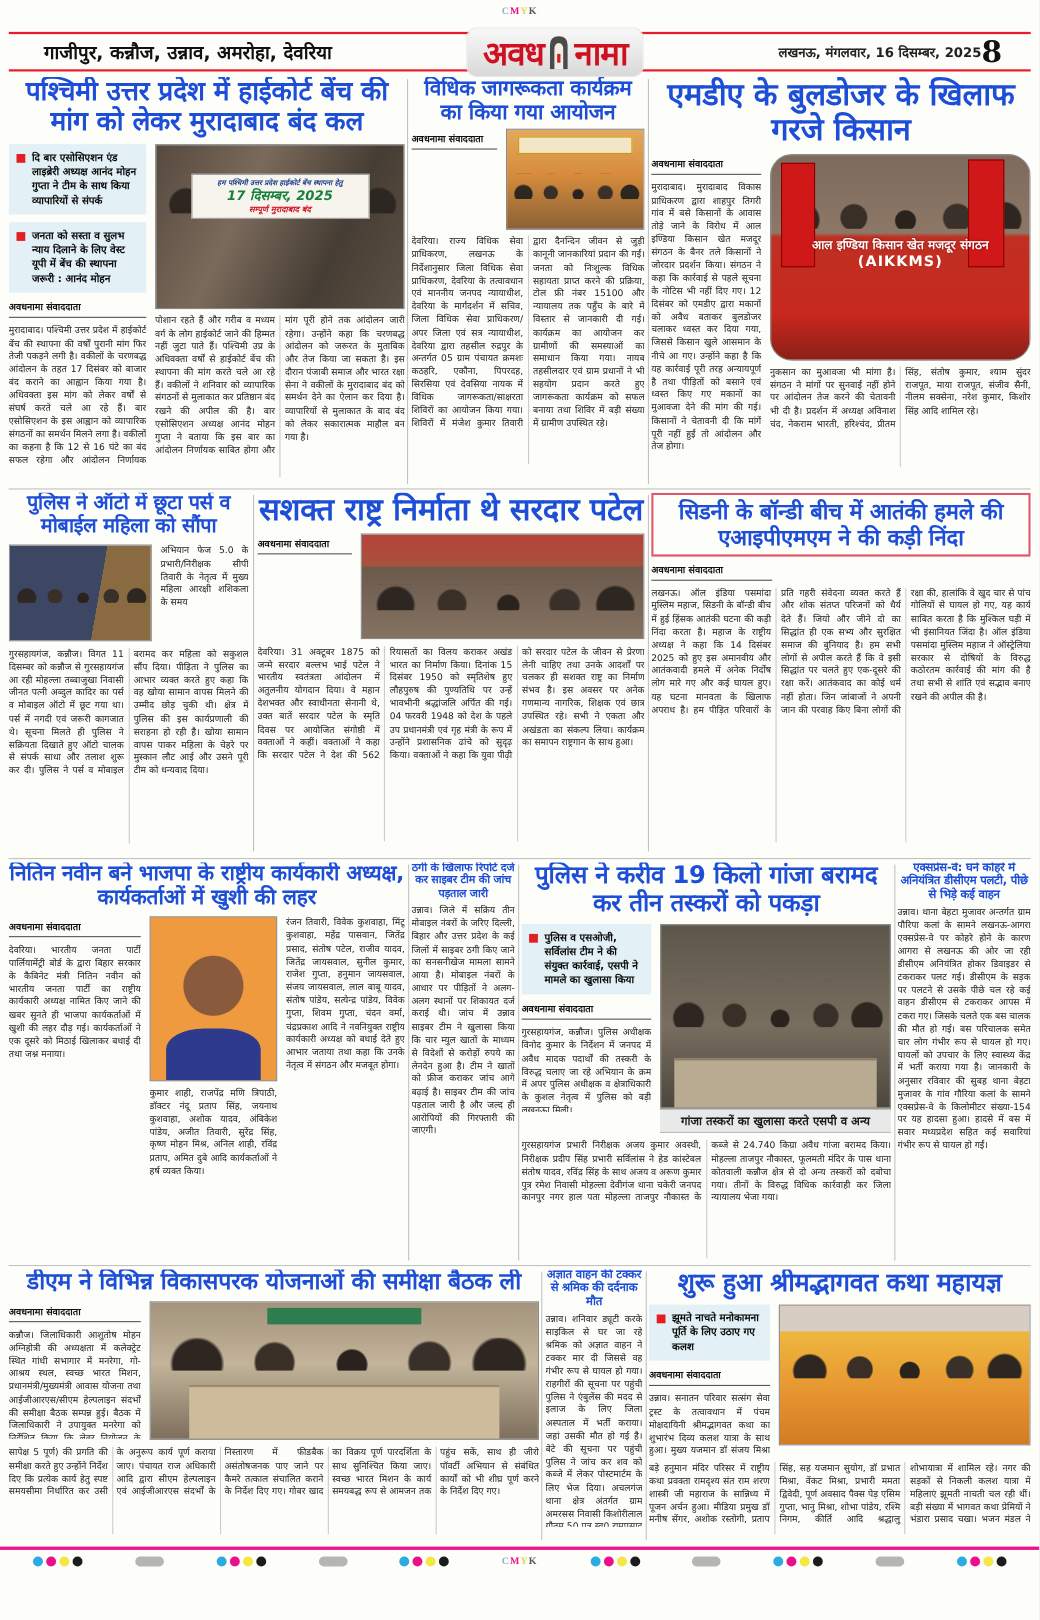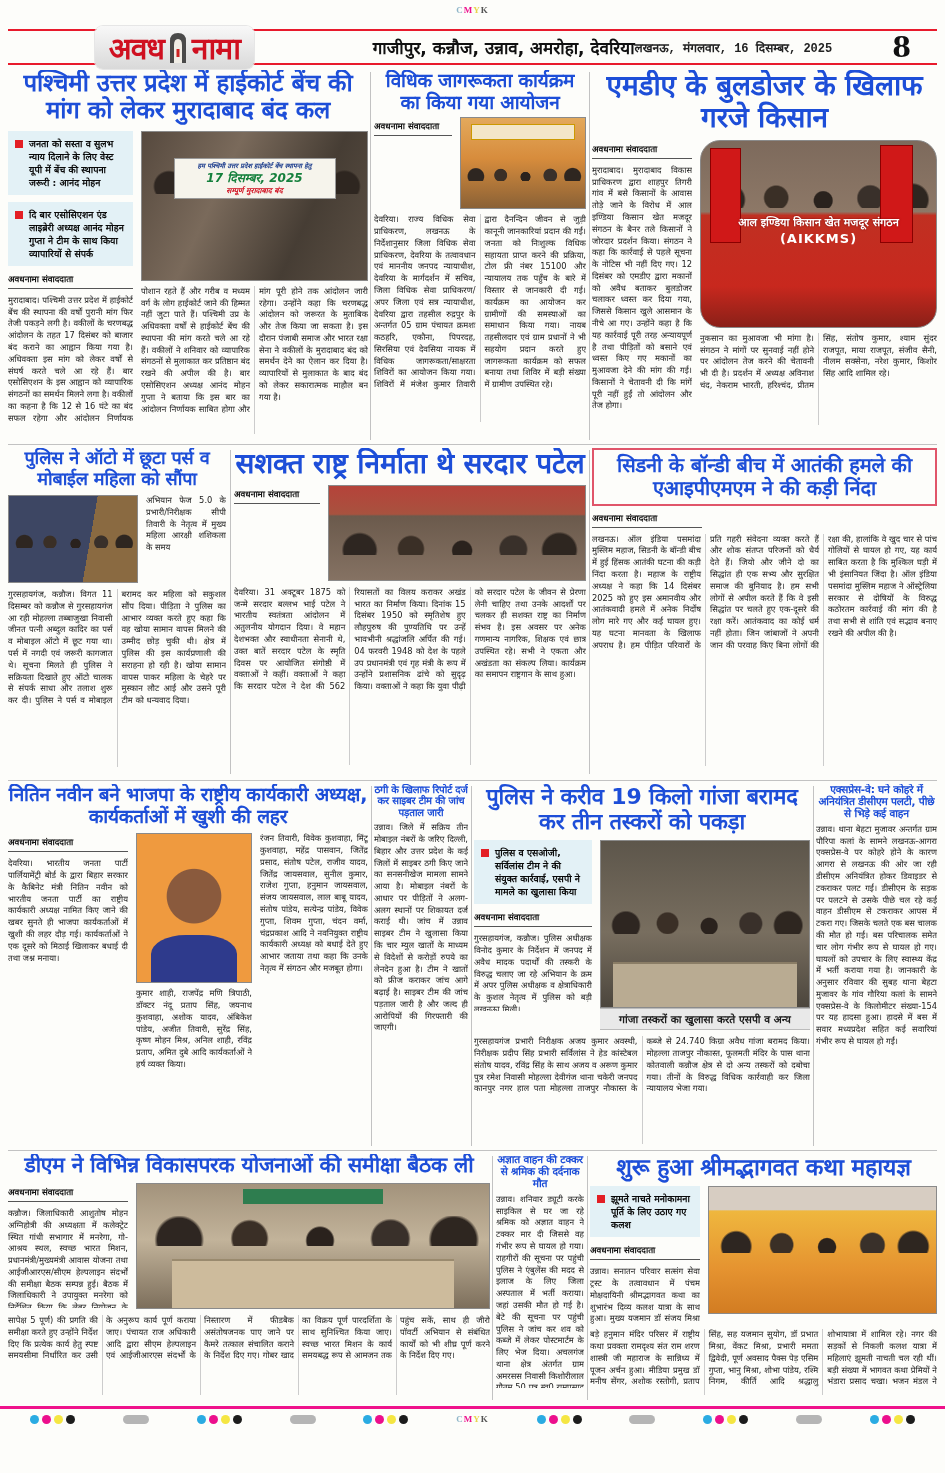--- a/index.html
+++ b/index.html
@@ -73,49 +73,49 @@
 
 <div id="page">
 
   <div class="abs cmyk-label" style="top:5px;left:0;right:0;text-align:center;">
     <span class="c">C</span><span class="m">M</span><span class="y">Y</span><span class="k">K</span>
   </div>
 
   <div class="rule-red" style="top:29px;"></div>
   <div class="rule-red" style="top:63px;"></div>
   <div class="abs" style="top:31px;left:8px;right:8px;height:32px;display:flex;align-items:center;">
+    <div id="cities" style="margin-left:32px;">गाजीपुर, कन्नौज, उन्नाव, अमरोहा, देवरिया</div>
     <div style="flex:1;display:flex;justify-content:center;">
       <div id="masthead">
         <span class="mh-txt">अवध</span>
         <span style="display:inline-block;line-height:0;">
           <svg width="20" height="32" viewBox="0 0 20 32">
               <path d="M2 32 V10 Q2 2 10 2 Q18 2 18 10 V32 Z" fill="#4a4a4a"></path>
               <path d="M6 32 V14 Q6 8 10 8 Q14 8 14 14 V32 Z" fill="#f0ede6"></path>
               <rect x="8.5" y="18" width="3" height="8" fill="#c22"></rect>
             </svg>
         </span>
         <span class="mh-txt">नामा</span>
       </div>
     </div>
-    <div id="cities" style="margin-left:32px;">गाजीपुर, कन्नौज, उन्नाव, अमरोहा, देवरिया</div>
-    <div id="dateline" style="margin-right:60px;font-family:Liberation Mono, monospace;">लखनऊ, मंगलवार, 16 दिसम्बर, 2025</div>
+    <div id="dateline" style="">लखनऊ, मंगलवार, 16 दिसम्बर, 2025</div>
     <div id="pageno" style="margin-right:26px;">8</div>
   </div>
 
   <div class="art" style="left:8px;top:70px;width:360px;height:372px;">
     <div class="hl" style="font-size:24px;">पश्चिमी उत्तर प्रदेश में हाईकोर्ट बेंच की मांग को लेकर मुरादाबाद बंद कल</div>
     <div class="row" style="margin-top:6px;">
       <div style="width:125px;flex:none;">
         <div class="bullet-box">
             <span class="bullet-sq"></span>
-            <span>जनता को सस्ता व सुलभ न्याय दिलाने के लिए वेस्ट यूपी में बेंच की स्थापना जरूरी : आनंद मोहन</span>
+            <span>दि बार एसोसिएशन एंड लाइब्रेरी अध्यक्ष आनंद मोहन गुप्ता ने टीम के साथ किया व्यापारियों से संपर्क</span>
           </div>
         <div class="bullet-box">
             <span class="bullet-sq"></span>
-            <span>दि बार एसोसिएशन एंड लाइब्रेरी अध्यक्ष आनंद मोहन गुप्ता ने टीम के साथ किया व्यापारियों से संपर्क</span>
+            <span>जनता को सस्ता व सुलभ न्याय दिलाने के लिए वेस्ट यूपी में बेंच की स्थापना जरूरी : आनंद मोहन</span>
           </div>
         <div class="byline">अवधनामा संवाददाता</div>
         <div class="bt" style="height:128px;">मुरादाबाद। पश्चिमी उत्तर प्रदेश में हाईकोर्ट बेंच की स्थापना की वर्षों पुरानी मांग फिर तेजी पकड़ने लगी है। वकीलों के चरणबद्ध आंदोलन के तहत 17 दिसंबर को बाजार बंद कराने का आह्वान किया गया है। अधिवक्ता इस मांग को लेकर वर्षों से संघर्ष करते चले आ रहे हैं। बार एसोसिएशन के इस आह्वान को व्यापारिक संगठनों का समर्थन मिलने लगा है। वकीलों का कहना है कि 12 से 16 घंटे का बंद सफल रहेगा और आंदोलन निर्णायक साबित होगा।</div>
       </div>
       <div style="flex:1;min-width:0;">
         <div class="photo ph-crowd" style="height:150px;">
           <div class="heads"></div>
           <div class="ph-banner-white">
             <div class="l1">हम पश्चिमी उत्तर प्रदेश हाईकोर्ट बेंच स्थापना हेतु</div>
             <div class="l2">17 दिसम्बर, 2025</div>

